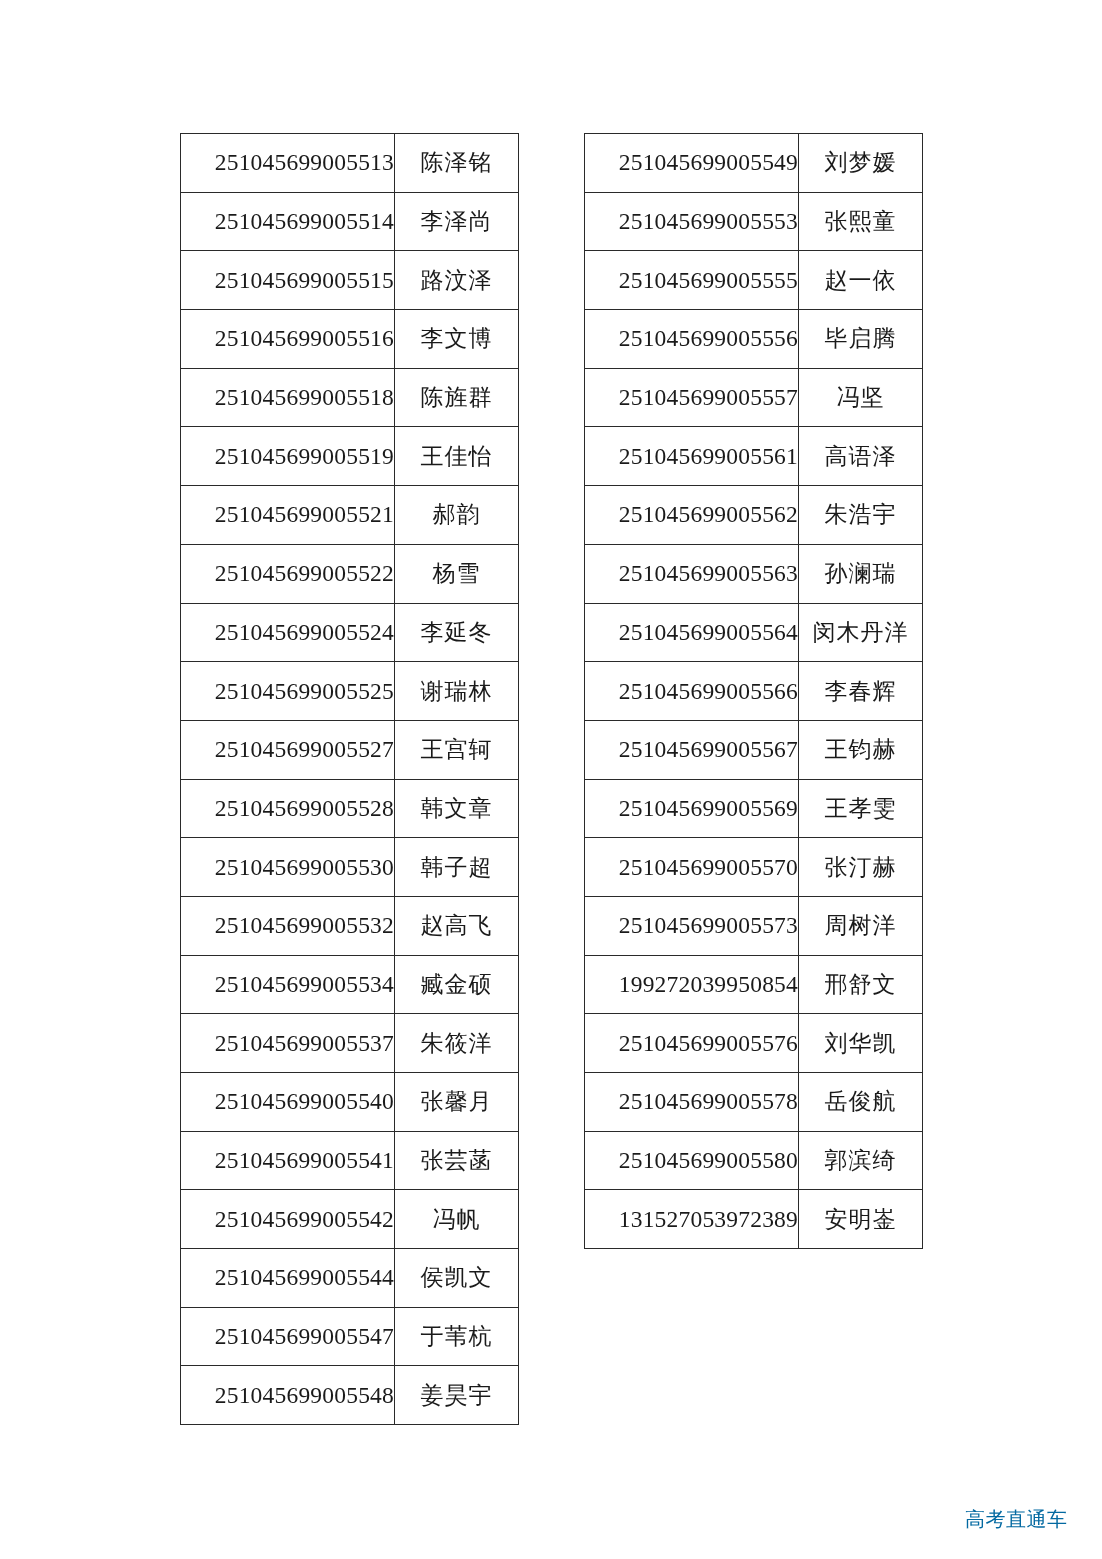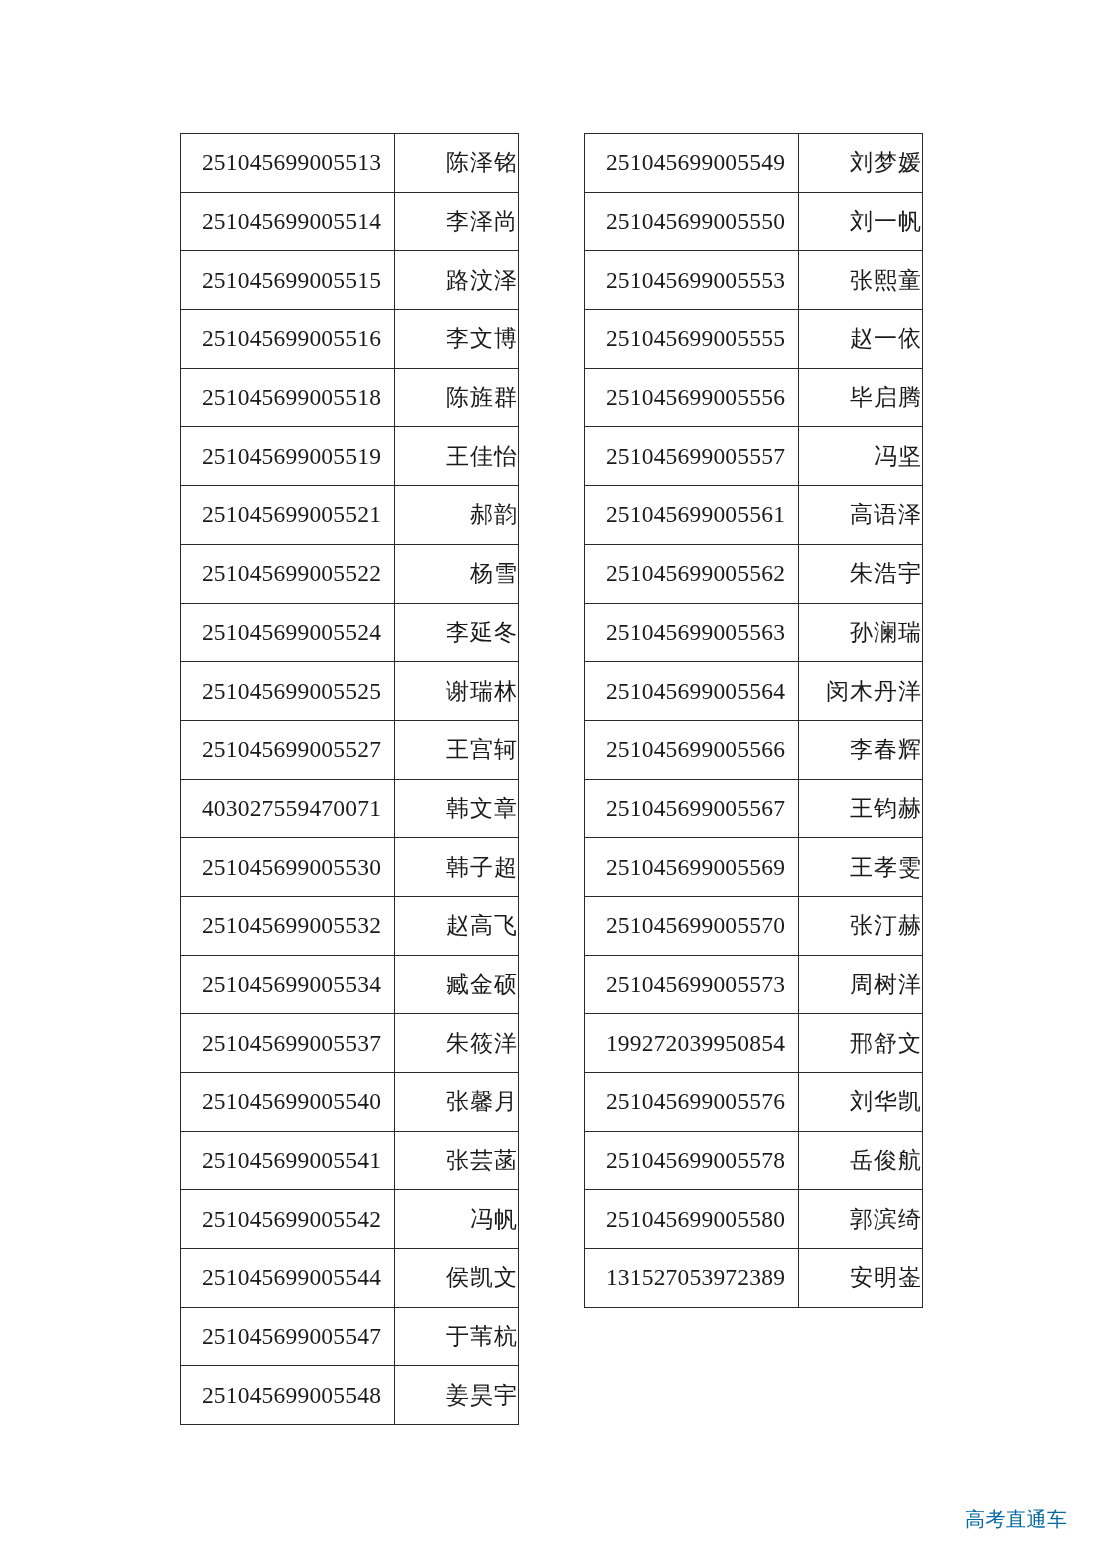--- a/index.html
+++ b/index.html
@@ -29,30 +29,29 @@
     padding: 0;
     text-align: center;
     vertical-align: middle;
     white-space: nowrap;
   }
   .roster-table td.id-cell {
     width: 214px;
     font-family: "Liberation Serif", "DejaVu Serif", serif;
     font-size: 23.5px;
     letter-spacing: 0.2px;
-    text-align: center;
+    text-align: right;
     padding-left: 8px;
     box-sizing: border-box;
   }
   .roster-table td.name-cell {
     width: 123px;
     font-family: "DejaVu Sans", "Liberation Sans", sans-serif;
     font-size: 23px;
     letter-spacing: 1px;
-    text-align: right;
   }
   .watermark {
     position: absolute;
     left: 965px;
     top: 1506px;
     font-family: "DejaVu Sans", "Liberation Sans", sans-serif;
     font-size: 20px;
     color: #0369a1;
     letter-spacing: 0.5px;
   }
@@ -100,21 +99,21 @@
       </tr>
       <tr>
         <td class="id-cell">251045699005525</td>
         <td class="name-cell">谢瑞林</td>
       </tr>
       <tr>
         <td class="id-cell">251045699005527</td>
         <td class="name-cell">王宫轲</td>
       </tr>
       <tr>
-        <td class="id-cell">403027559470071</td>
+        <td class="id-cell">251045699005528</td>
         <td class="name-cell">韩文章</td>
       </tr>
       <tr>
         <td class="id-cell">251045699005530</td>
         <td class="name-cell">韩子超</td>
       </tr>
       <tr>
         <td class="id-cell">251045699005532</td>
         <td class="name-cell">赵高飞</td>
       </tr>
@@ -153,24 +152,20 @@
     </tbody>
 </table>
 
 <table class="roster-table right">
   <tbody id="tbody-right">
       <tr>
         <td class="id-cell">251045699005549</td>
         <td class="name-cell">刘梦媛</td>
       </tr>
       <tr>
-        <td class="id-cell">251045699005550</td>
-        <td class="name-cell">刘一帆</td>
-      </tr>
-      <tr>
         <td class="id-cell">251045699005553</td>
         <td class="name-cell">张熙童</td>
       </tr>
       <tr>
         <td class="id-cell">251045699005555</td>
         <td class="name-cell">赵一依</td>
       </tr>
       <tr>
         <td class="id-cell">251045699005556</td>
         <td class="name-cell">毕启腾</td>

